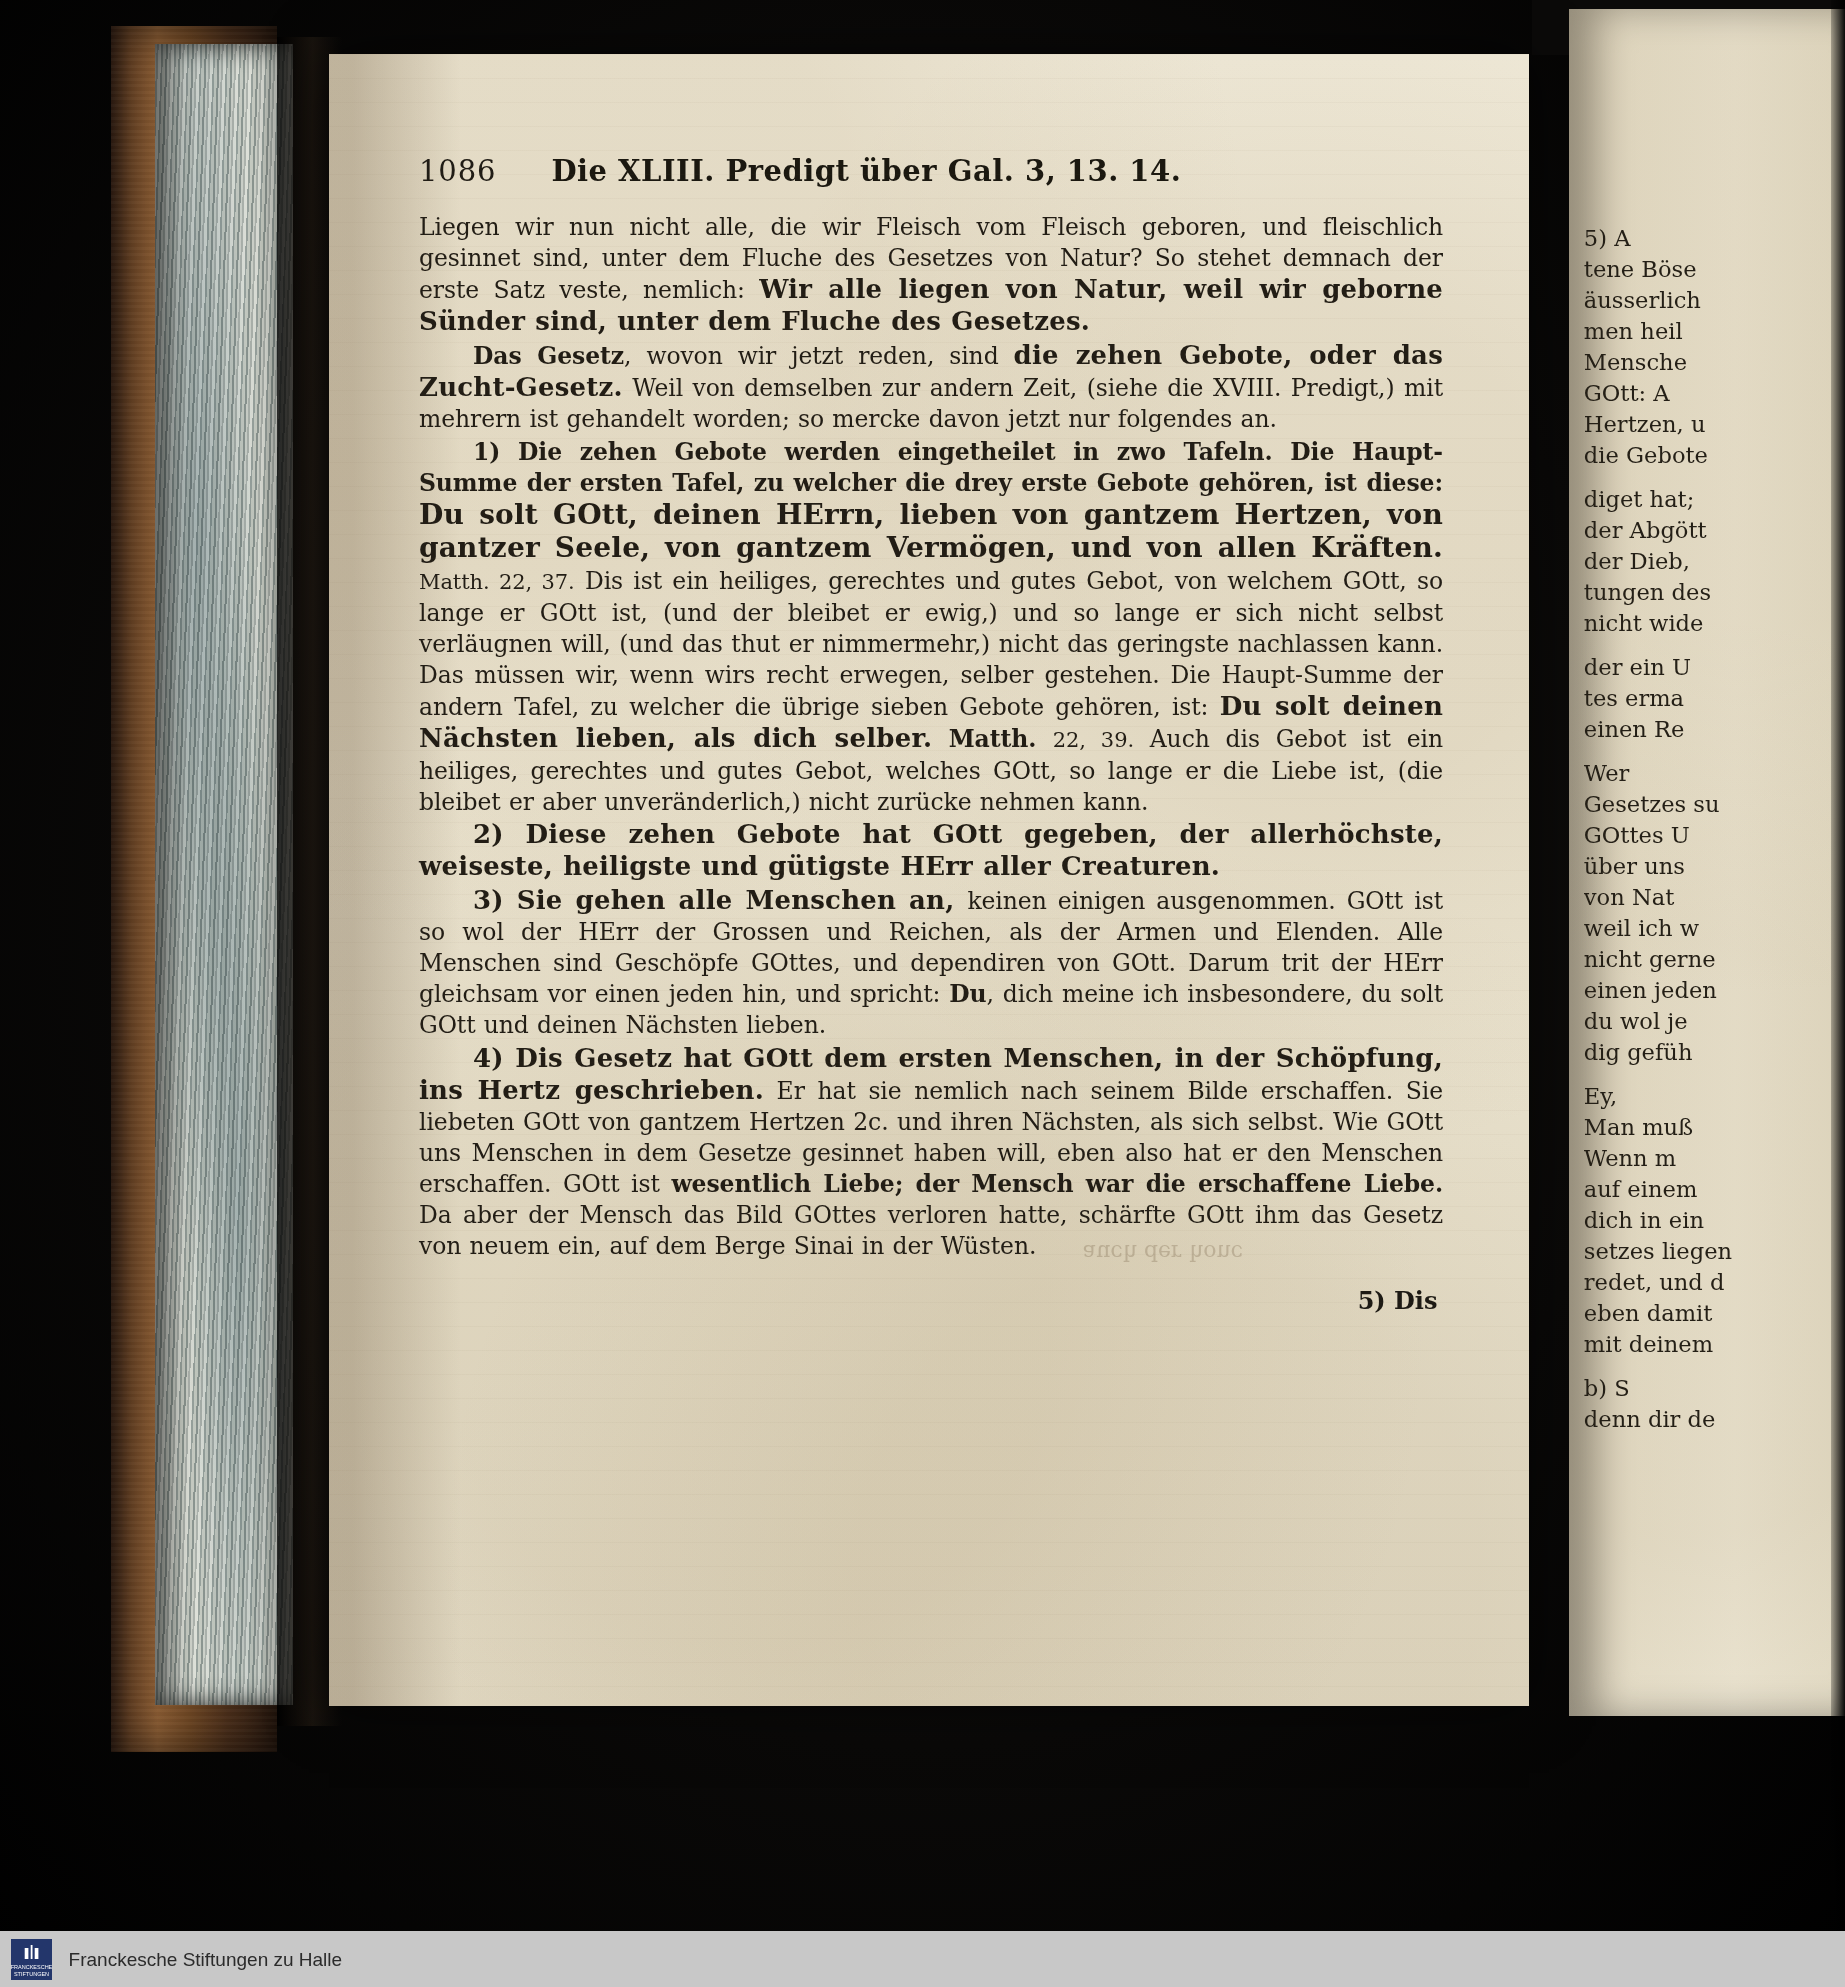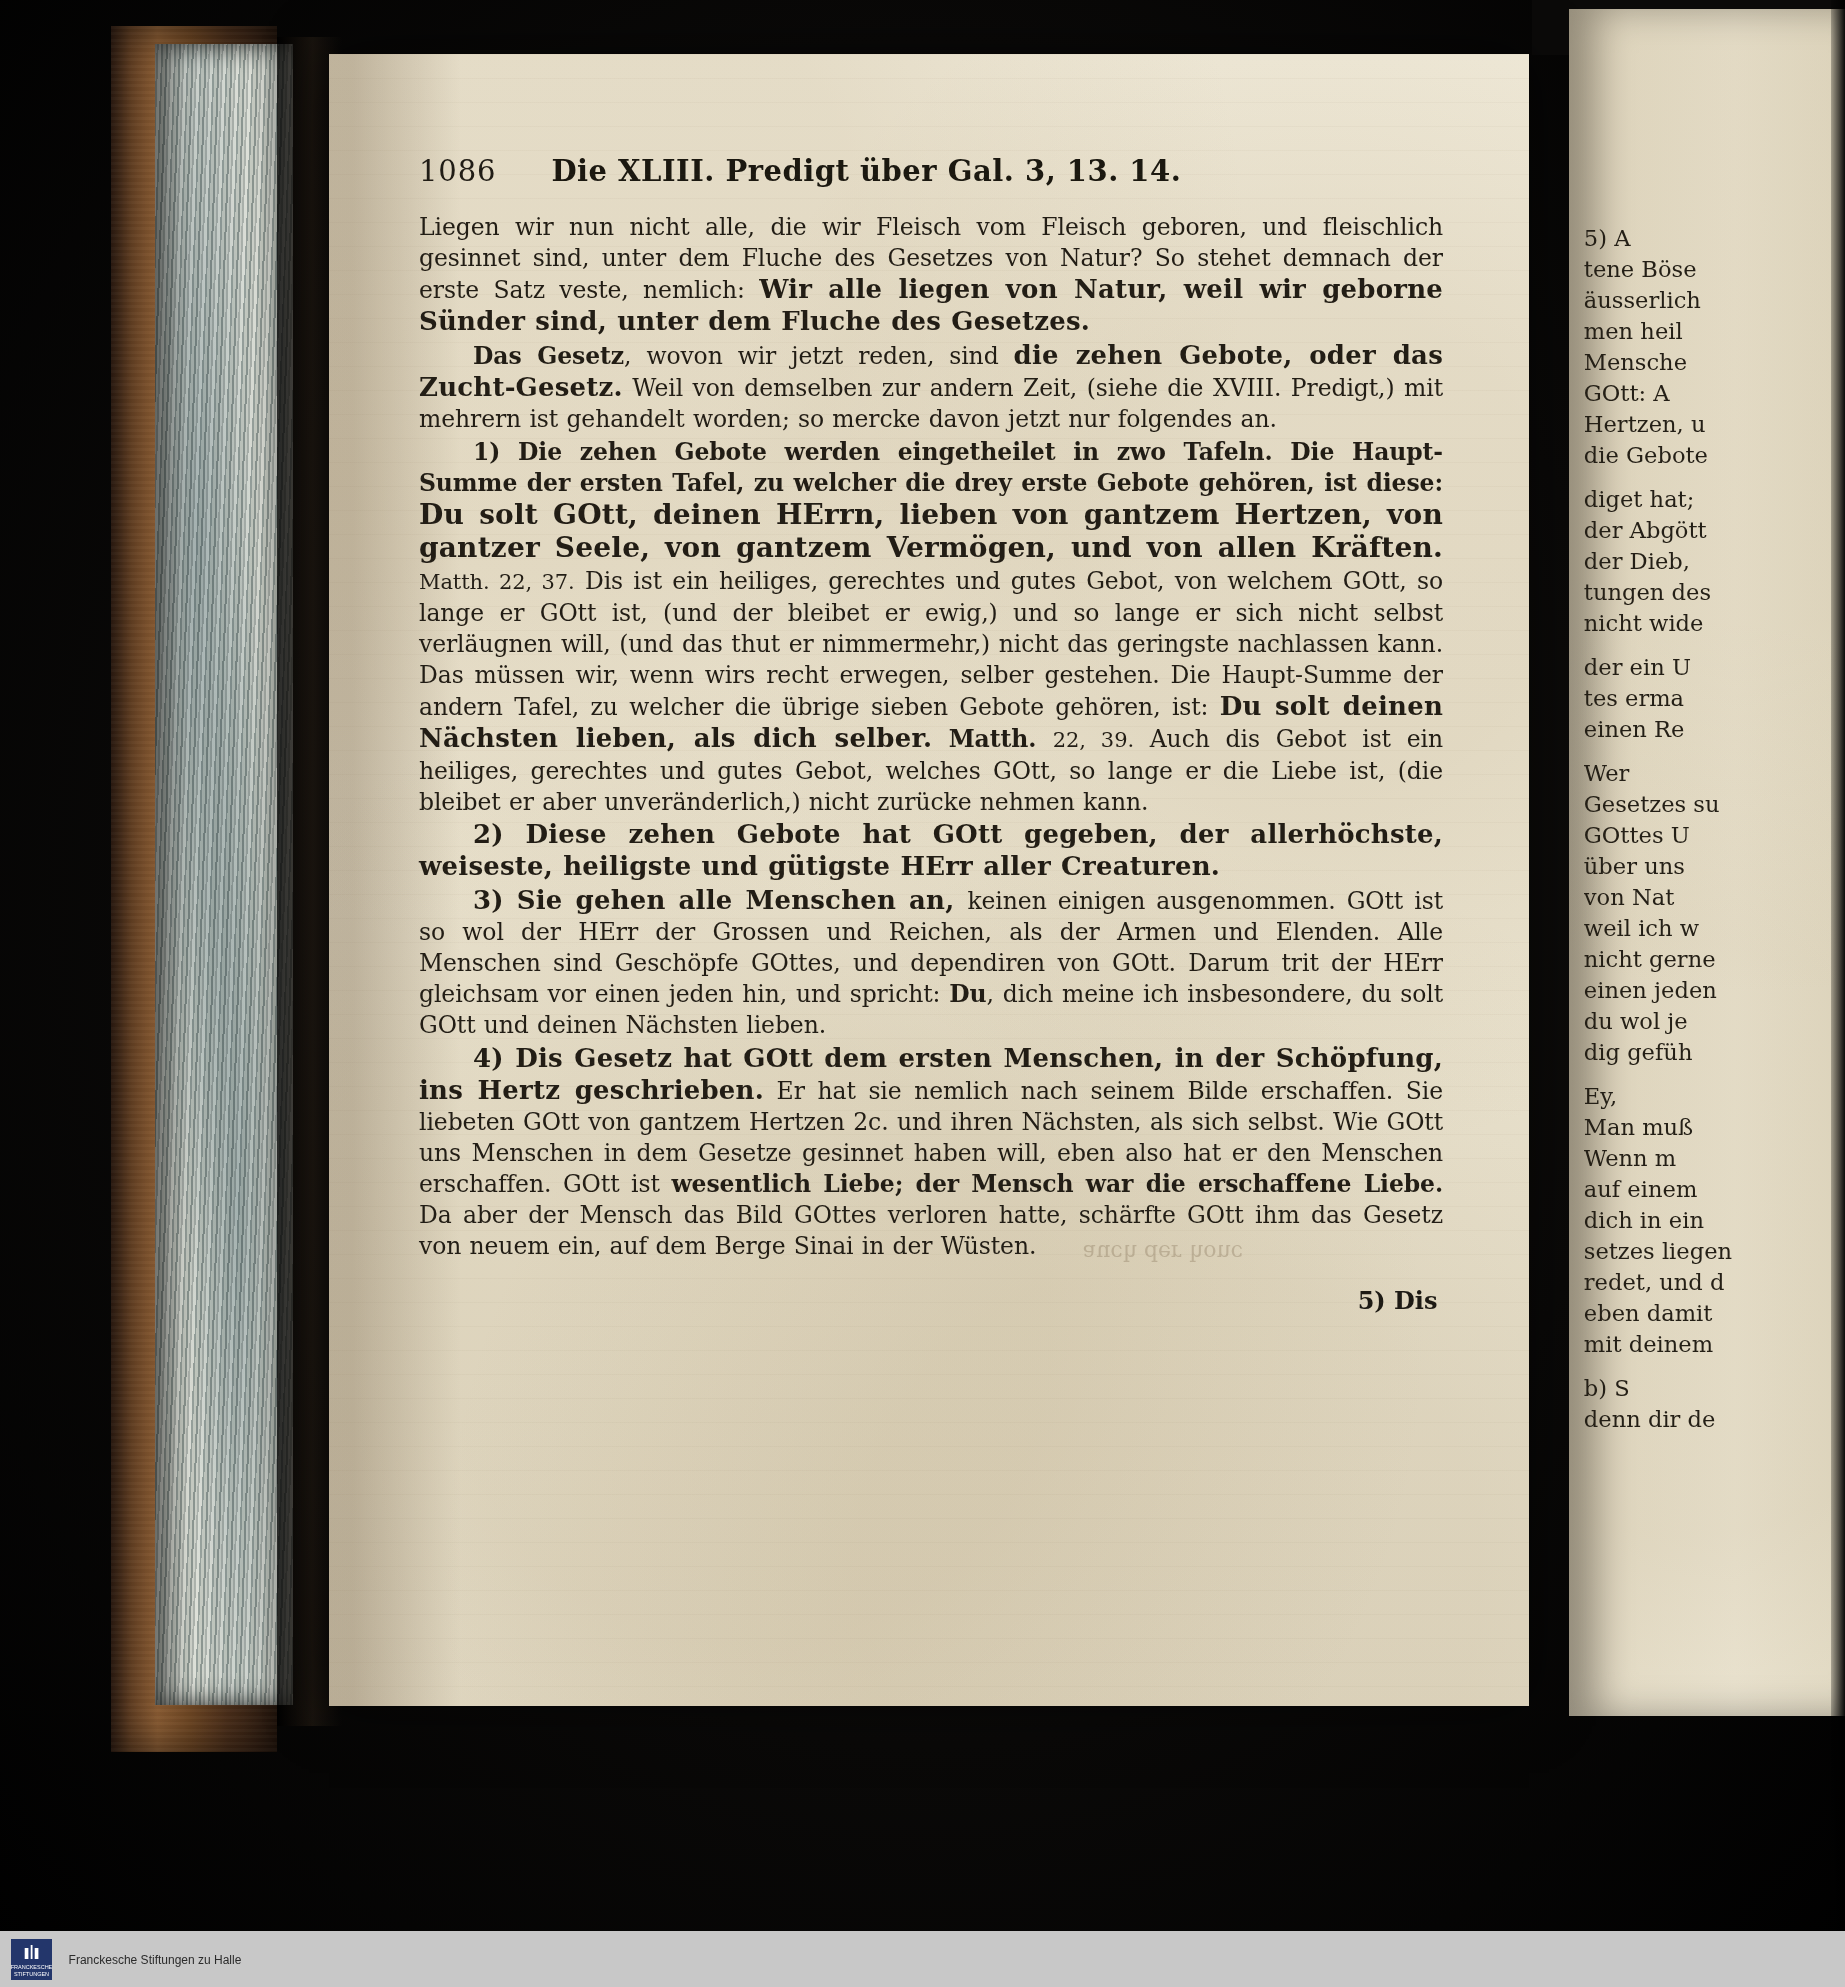--- a/index.html
+++ b/index.html
@@ -284,21 +284,21 @@
     transform: translateX(-50%);
     width: 16.6px; height: 14.8px;
     background:
       linear-gradient(#fff,#fff) center top/1.8px 14.8px no-repeat,
       linear-gradient(#fff,#fff) left 1.8px top 3.7px/3.7px 11px no-repeat,
       linear-gradient(#fff,#fff) right 1.8px top 3.7px/3.7px 11px no-repeat;
   }
   .footer .caption{
     margin-left: 16.6px;
     font-family:"Liberation Sans", sans-serif;
-    font-size: 12px;
+    font-size: 19px;
     color:#2b2b2b;
   }
 </style>
 </head>
 <body>
 
 <div id="scan">
   <div class="bg-dark"></div>
   <div class="top-dark"></div>
 

